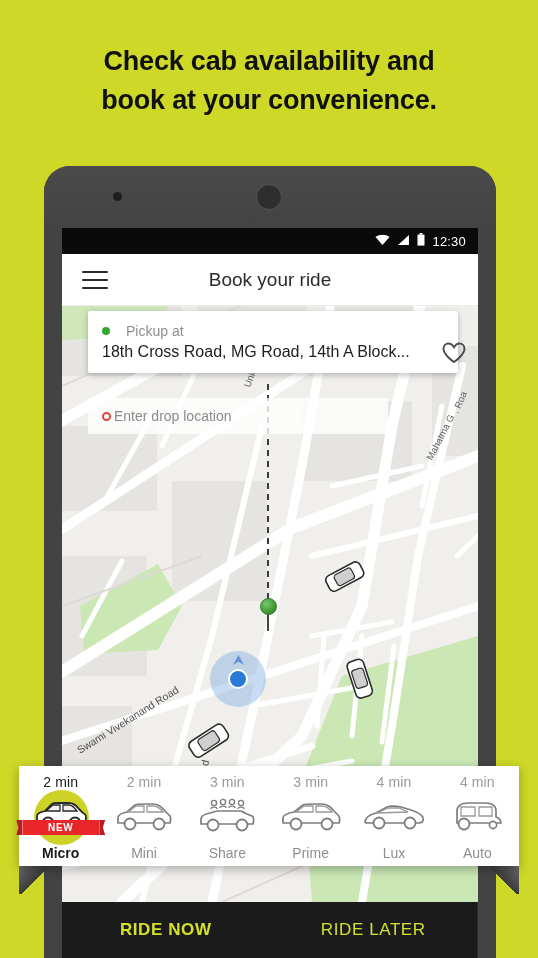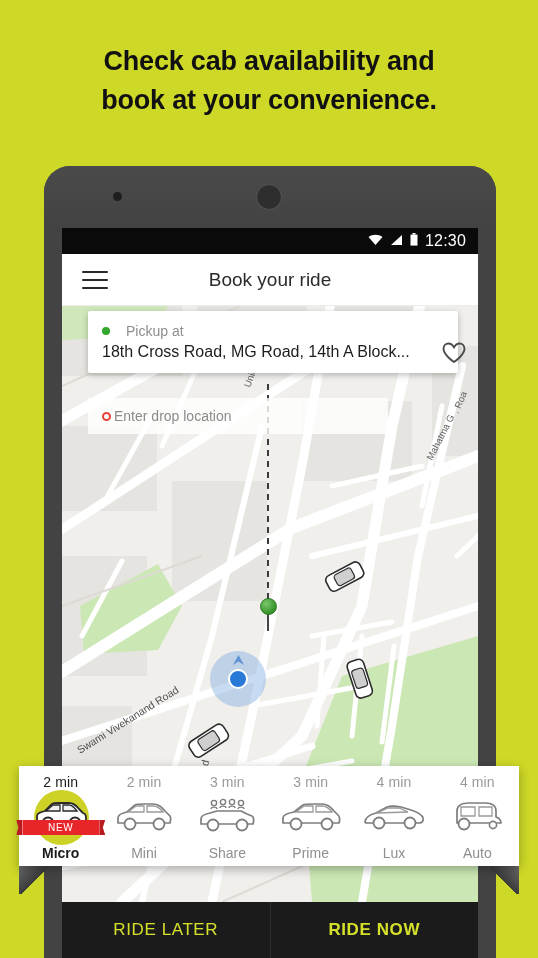--- a/index.html
+++ b/index.html
@@ -49,21 +49,21 @@
     background:#fff; overflow:hidden;
   }
 
   
   .statusbar{
     height:26px; background:#0a0a0a; color:#fff;
     display:flex; align-items:center; justify-content:flex-end;
     padding-right:12px; gap:7px;
     font-size:13px;
   }
-  .sb-time{ font-size:16px; letter-spacing:0.2px; }
+  .sb-time{ font-size:13px; letter-spacing:0.2px; }
 
   
   .appbar{
     height:52px; background:#fff;
     display:flex; align-items:center;
     position:relative;
     border-bottom:1px solid #ececec;
   }
   .hamburger{
     position:absolute; left:20px; top:50%; transform:translateY(-50%);
@@ -179,21 +179,21 @@
     width:55px; height:55px; border-radius:50%;
     background:#ced227;
   }
   .ride-icon-wrap svg{ position:relative; z-index:2; }
   .ride-name{ font-size:14px; color:#8f8f8f; margin-top:5px; }
   .ride-item.sel .ride-name{ color:#1c1c1c;font-weight:bold; }
   .new-badge{
     position:absolute; left:50%; transform:translateX(-50%);
     top:54px; z-index:4;
     background:#e8262a; color:#fff;
-    font-size:10px; font-weight:normal; letter-spacing:.6px;
+    font-size:10px; font-weight:bold; letter-spacing:.6px;
     padding:2px 26px;
   }
   .new-badge::before, .new-badge::after{
     content:""; position:absolute; top:0; width:6px; height:100%;
     background:#b81c20;
   }
   .new-badge::before{ left:-6px; clip-path:polygon(0 0,100% 0,100% 100%,0 100%,40% 50%); }
   .new-badge::after{ right:-6px; clip-path:polygon(0 0,100% 0,60% 50%,100% 100%,0 100%); }
 
   
@@ -464,15 +464,15 @@
         <path d="M30 8 L43 8 L43 17 L30 17 Z" fill="none" stroke="#9a9a9a" stroke-width="1.3"></path>
         <circle cx="15" cy="25" r="5.5" fill="#fff" stroke="#7d7d7d" stroke-width="1.8"></circle>
         <circle cx="44" cy="26" r="3.6" fill="#fff" stroke="#7d7d7d" stroke-width="1.6"></circle>
       </svg>
     </span>
     <span class="ride-name">Auto</span>
   </div>
 </div>
 
 <div class="bottombar">
+  <div class="btn now">RIDE NOW</div>
   <div class="btn later">RIDE LATER</div>
-  <div class="btn now">RIDE NOW</div>
 </div>
 
 </body></html>

